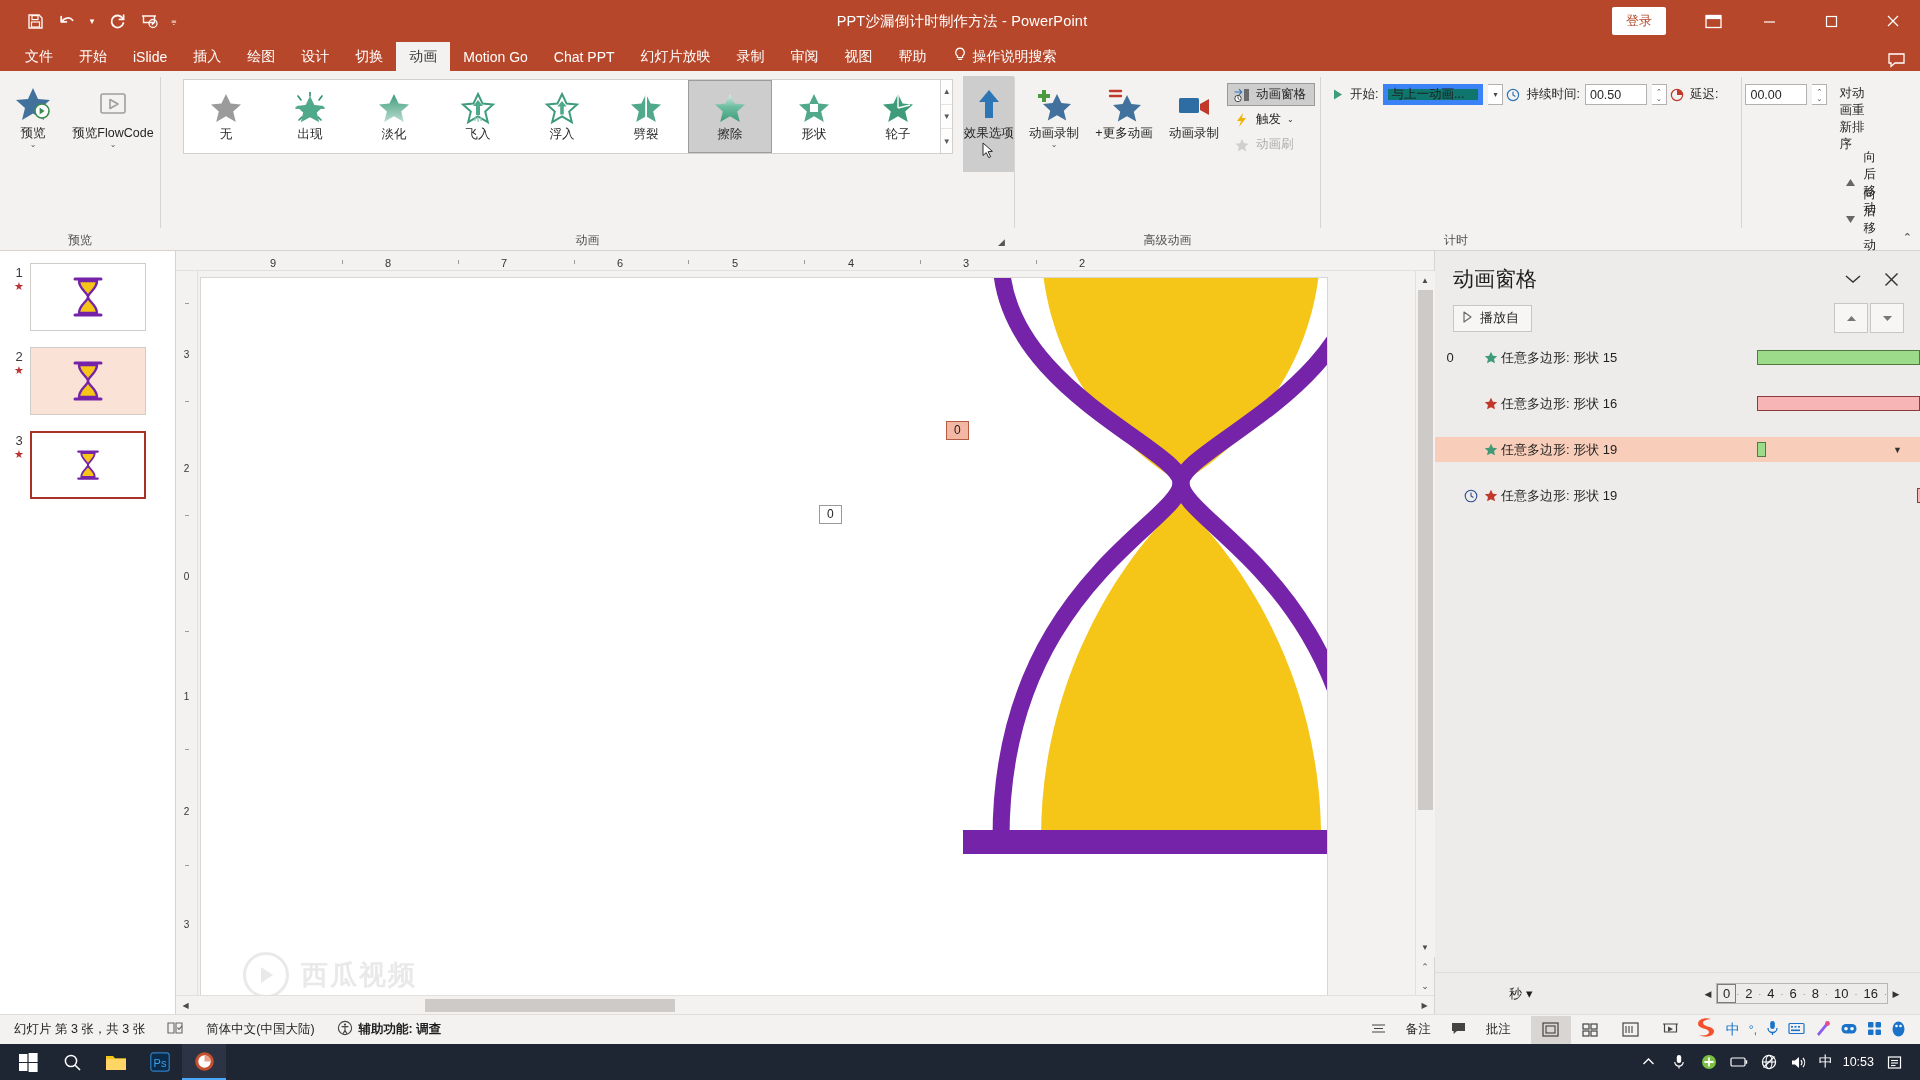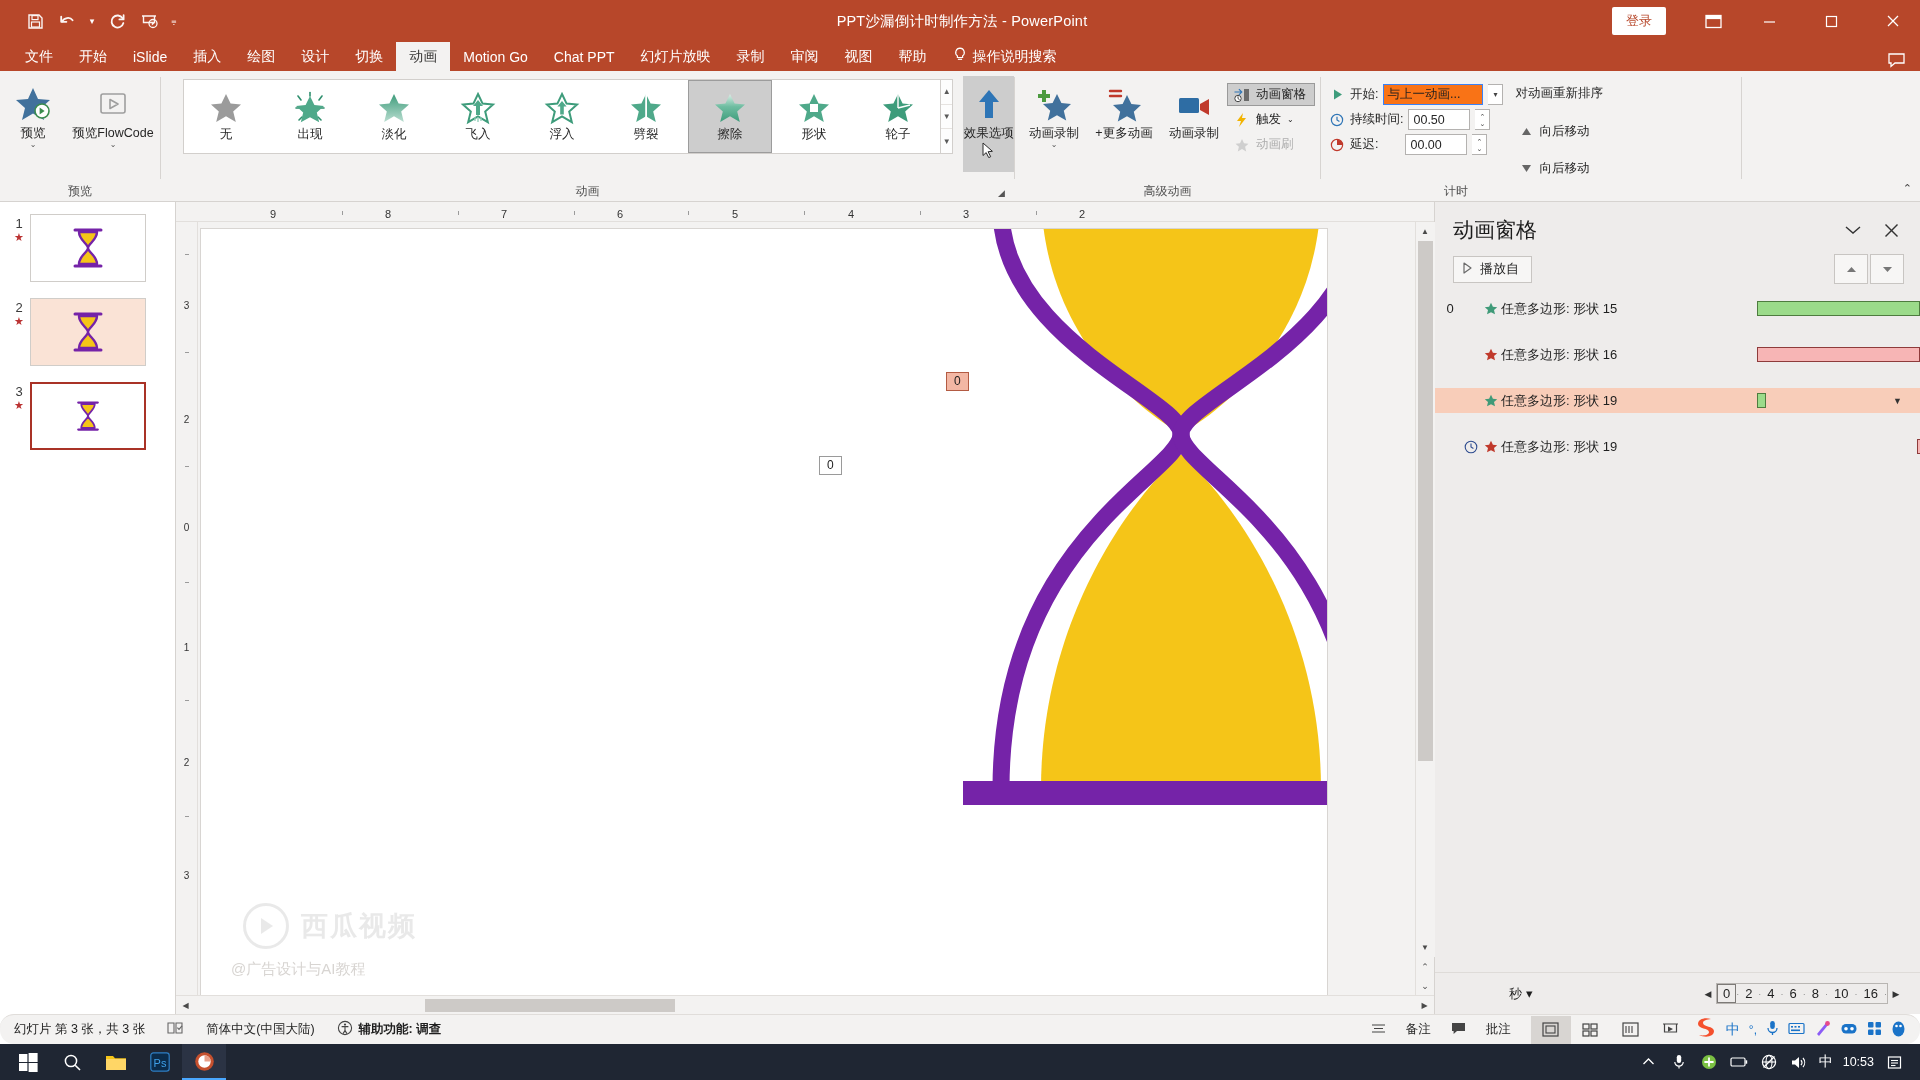--- a/index.html
+++ b/index.html
@@ -102,26 +102,26 @@
   .smallcol { display:flex; flex-direction:column; padding-top:7px; gap:2px; }
   .smallbtn {
     height:23px; display:flex; align-items:center; gap:6px; padding:0 8px 0 5px;
     font-size:12.5px; color:#262626; white-space:nowrap; border:1px solid transparent;
   }
   .smallbtn.sel { background:#cdcdcd; border:1px solid #9a9a9a; }
   .smallbtn.disabled { color:#adadad; }
   .smallbtn .si { width:17px; height:17px; display:flex; align-items:center; justify-content:center; }
 
   
-  .timing { display:flex; flex-direction:column; padding:7px 0 0 8px; gap:2px; }
+  .timing { display:flex; flex-direction:row; padding:7px 0 0 8px; gap:2px; }
   .trow { display:flex; align-items:center; height:23px; gap:5px; font-size:12.5px; color:#262626; }
   .trow .ti { width:16px; height:16px; display:flex; align-items:center; justify-content:center; }
   .trow .tlabel { white-space:nowrap; }
   .tcombo {
-    width:100px; height:21px; border:1px solid #3b82f6; background:#f97316;
+    width:100px; height:21px; border:5px solid #3b82f6; background:#0f766e;
     display:flex; align-items:center; padding:0 3px; font-size:12.5px; color:#1f1f1f;
   }
   .tcombo-arrow {
     width:15px; height:21px; border:1px solid #b4b2b0; border-left:none; background:#fff;
     display:flex; align-items:center; justify-content:center; font-size:8px; color:#444;
   }
   .tspin {
     width:62px; height:21px; border:1px solid #b4b2b0; background:#fff;
     display:flex; align-items:center; padding-left:4px; font-size:12.5px;
   }
@@ -247,21 +247,21 @@
     border:1px solid #b8b5b2; height:21px; display:flex; align-items:center;
     background:#eeeceb; font-size:13px; color:#1f1f1f;
   }
   .ap-scale-box .zero { border:1px solid #7d7a77; padding:0 5px; height:19px; display:flex; align-items:center; }
   .ap-scale-box .num { padding:0 6px; }
   .ap-scale-box .dot { color:#8a8a8a; font-size:9px; }
 
   
   .statusbar {
     height:30px; flex:0 0 30px; background:#f3f2f1; border-top:1px solid #e0ddda;
-    display:flex; align-items:center; padding:0 6px 0 14px; font-size:12.5px; color:#1f1f1f;border-radius:14px;
+    display:flex; align-items:center; padding:0 6px 0 14px; font-size:12.5px; color:#1f1f1f;
   }
   .sb-item { display:flex; align-items:center; gap:6px; margin-right:22px; white-space:nowrap; }
   .sb-right { margin-left:auto; display:flex; align-items:center; }
   .sb-btn { width:40px; height:28px; display:flex; align-items:center; justify-content:center; color:#333; }
   .sb-btn.active { background:#d8d5d2; }
   .sb-notes { display:flex; align-items:flex-end; gap:20px; margin-right:20px; }
 
   
   .taskbar {
     height:36px; flex:0 0 36px; background:#1f2633; display:flex; align-items:center;

